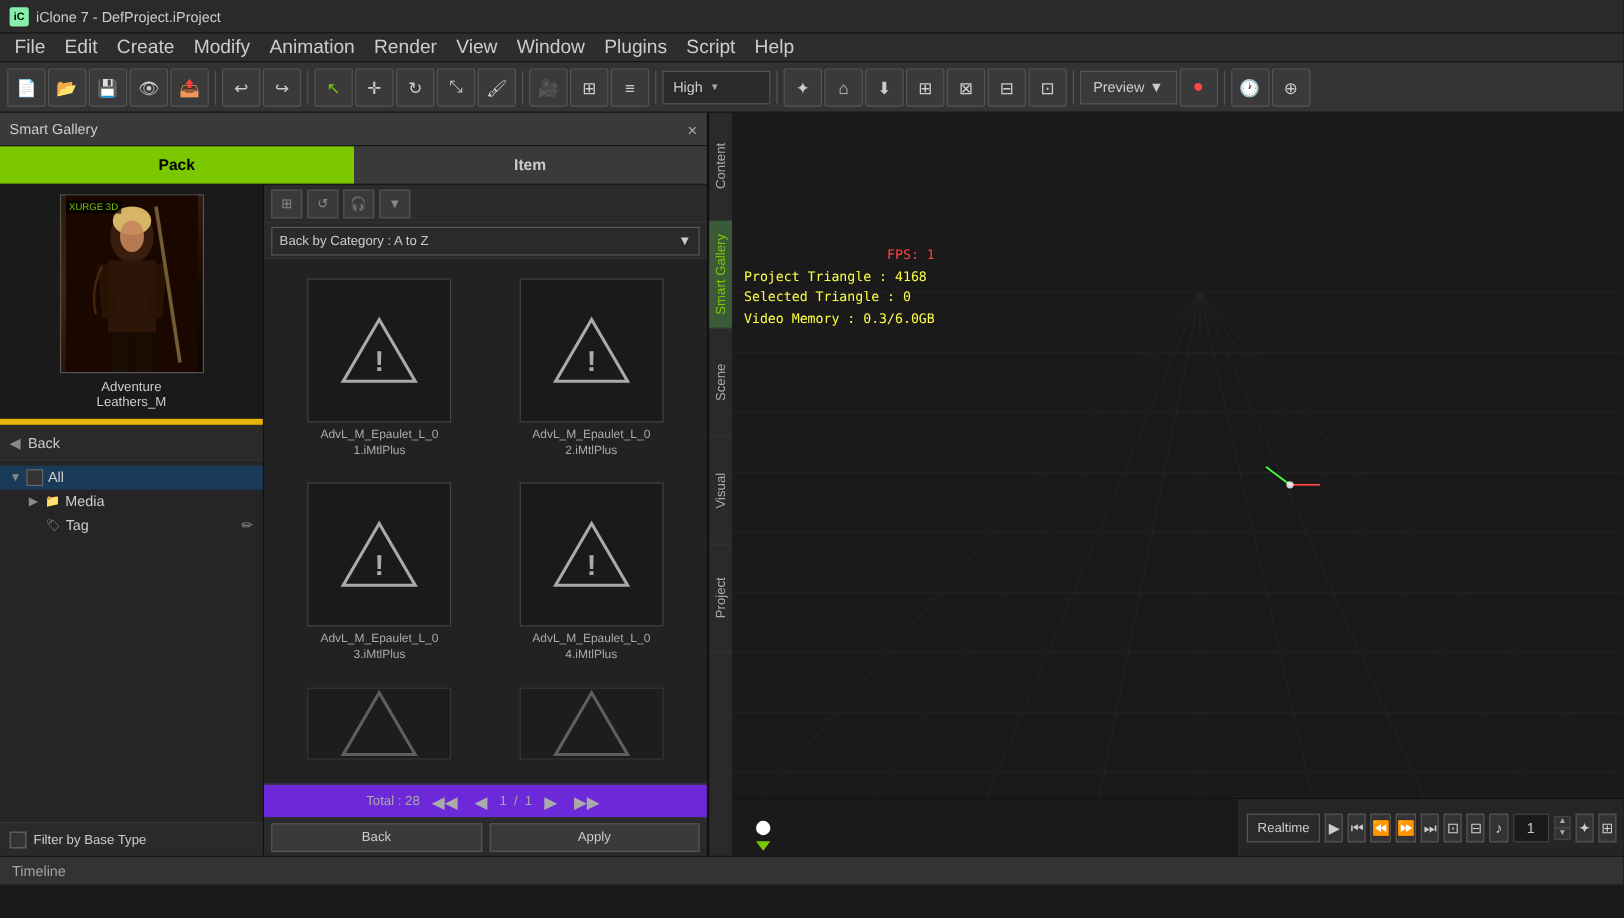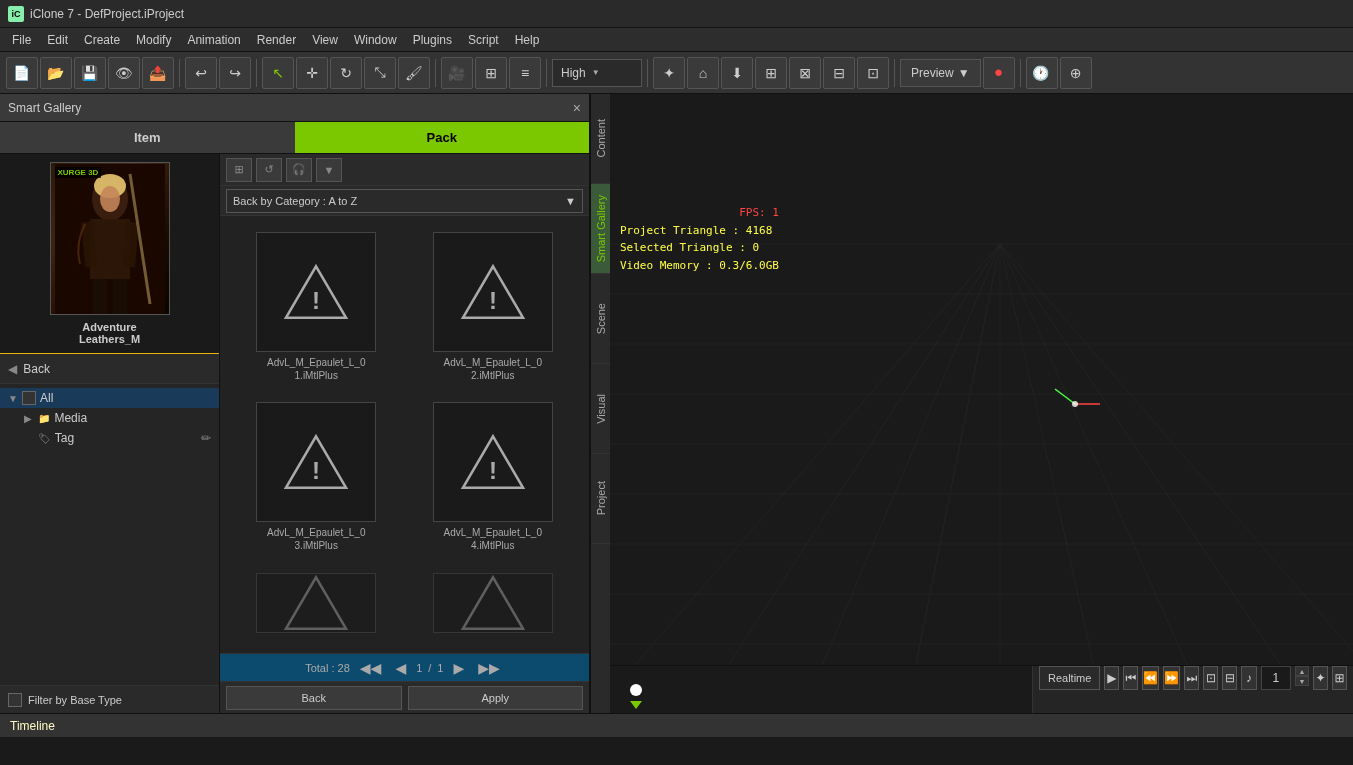--- a/index.html
+++ b/index.html
@@ -4,21 +4,21 @@
   <style>
     * { box-sizing: border-box; margin: 0; padding: 0; }
     body { background: #1a1a1a; color: #ccc; font-family: Arial, sans-serif; font-size: 12px; width: 1353px; height: 765px; overflow: hidden; }
 
     
     #titlebar { background: #2a2a2a; height: 28px; display: flex; align-items: center; padding: 0 8px; border-bottom: 1px solid #111; }
     #titlebar .app-icon { width: 16px; height: 16px; background: #86efac; border-radius: 2px; margin-right: 6px; display: flex; align-items: center; justify-content: center; font-size: 8px; color: #000; font-weight: bold; }
 
     
     #menubar { background: #2d2d2d; height: 24px; display: flex; align-items: center; padding: 0 4px; border-bottom: 1px solid #111; }
-    .menu-item { padding: 2px 8px; color: #ccc; font-size: 12px; cursor: pointer; }
+    .menu-item { padding: 2px 8px; color: #ccc; font-size: 16px; cursor: pointer; }
 
     
     #toolbar { background: #333; height: 42px; display: flex; align-items: center; padding: 0 6px; border-bottom: 1px solid #111; gap: 2px; }
     .toolbar-btn { background: #3a3a3a; border: 1px solid #555; color: #ccc; width: 32px; height: 32px; display: flex; align-items: center; justify-content: center; cursor: pointer; font-size: 14px; border-radius: 2px; }
     .toolbar-sep { width: 1px; height: 28px; background: #555; margin: 0 3px; }
     .toolbar-dropdown { background: #2a2a2a; border: 1px solid #555; color: #ccc; height: 28px; padding: 0 8px; display: flex; align-items: center; min-width: 90px; cursor: pointer; font-size: 12px; gap: 6px; }
     .toolbar-dropdown .arrow { font-size: 8px; color: #aaa; }
     .preview-btn { background: #3a3a3a; border: 1px solid #555; color: #ccc; height: 28px; padding: 0 10px; display: flex; align-items: center; cursor: pointer; font-size: 12px; gap: 4px; }
 
     
@@ -37,21 +37,21 @@
     .tab-btn { flex: 1; display: flex; align-items: center; justify-content: center; cursor: pointer; font-size: 13px; font-weight: bold; }
     .tab-btn.active { background: #7bc800; color: #000; }
     .tab-btn.inactive { background: #3a3a3a; color: #ccc; }
 
     
     .gallery-area { display: flex; flex: 1; }
     
     
     .gallery-left { width: 220px; display: flex; flex-direction: column; border-right: 1px solid #111; }
     
-    .char-preview { height: 200px; background: #1a1a1a; display: flex; flex-direction: column; align-items: center; justify-content: center; padding: 8px; border-bottom: 1px solid #eab308; position: relative; font-weight: bold; }
+    .char-preview { height: 200px; background: #1a1a1a; display: flex; flex-direction: column; align-items: center; justify-content: center; padding: 8px; border-bottom: 5px solid #eab308; position: relative; }
     .char-img { width: 120px; height: 160px; background: linear-gradient(135deg, #2a1a0a 0%, #3d2410 30%, #1a0a00 70%, #0a0500 100%); display: flex; align-items: center; justify-content: center; border: 1px solid #555; position: relative; overflow: hidden; }
     .char-img-label { position: absolute; top: 4px; left: 4px; background: rgba(0,0,0,0.7); color: #7bc800; font-size: 8px; padding: 1px 3px; }
     .char-name { margin-top: 6px; color: #ccc; font-size: 11px; text-align: center; }
 
     
     .back-btn-area { height: 30px; display: flex; align-items: center; padding: 0 8px; background: #2a2a2a; border-bottom: 1px solid #333; }
     .back-arrow { color: #888; margin-right: 6px; }
     .back-text { color: #ccc; font-size: 12px; cursor: pointer; }
 
     
@@ -83,21 +83,21 @@
 
     
     .item-grid { flex: 1; display: grid; grid-template-columns: repeat(2, 1fr); gap: 0; background: #222; overflow-y: auto; padding: 8px; }
     .grid-item { display: flex; flex-direction: column; align-items: center; padding: 8px; cursor: pointer; }
     .item-thumb { width: 120px; height: 120px; background: #1a1a1a; border: 1px solid #444; display: flex; align-items: center; justify-content: center; position: relative; }
     .warning-triangle { width: 70px; height: 60px; position: relative; display: flex; align-items: center; justify-content: center; }
     .warning-triangle svg { width: 70px; height: 60px; }
     .item-name { margin-top: 4px; color: #aaa; font-size: 10px; text-align: center; line-height: 1.3; }
 
     
-    .pagination-bar { height: 28px; display: flex; align-items: center; justify-content: center; background: #0c4a6e; border-top: 1px solid #333; gap: 6px; font-size: 11px; color: #aaa; }
+    .pagination-bar { height: 28px; display: flex; align-items: center; justify-content: center; background: #6d28d9; border-top: 1px solid #333; gap: 6px; font-size: 11px; color: #aaa; }
     .page-btn { background: none; border: none; color: #aaa; cursor: pointer; font-size: 14px; padding: 0 4px; }
 
     
     .action-bar { height: 32px; display: flex; align-items: center; padding: 0 6px; background: #2a2a2a; border-top: 1px solid #333; gap: 6px; }
     .action-btn { flex: 1; height: 24px; background: #3a3a3a; border: 1px solid #555; color: #ccc; font-size: 11px; cursor: pointer; display: flex; align-items: center; justify-content: center; }
 
     
     .side-tabs { width: 20px; background: #2a2a2a; display: flex; flex-direction: column; border-left: 1px solid #111; }
     .side-tab { height: 90px; display: flex; align-items: center; justify-content: center; cursor: pointer; border-bottom: 1px solid #333; }
     .side-tab-label { writing-mode: vertical-rl; transform: rotate(180deg); font-size: 11px; color: #aaa; }
@@ -115,30 +115,30 @@
     .debug-line-red { color: #ff4444; text-align: right; }
     .debug-line-yellow { color: #ffff44; }
 
     
     #timeline { height: 48px; background: #252525; border-top: 1px solid #111; display: flex; align-items: center; }
     .timeline-track { flex: 1; height: 100%; background: #1a1a1a; position: relative; border-right: 1px solid #333; }
     .timeline-knob { position: absolute; left: 20px; top: 50%; transform: translateY(-50%); width: 12px; height: 12px; background: #fff; border-radius: 50%; }
     .timeline-arrow { position: absolute; left: 20px; bottom: 4px; width: 0; height: 0; border-left: 6px solid transparent; border-right: 6px solid transparent; border-top: 8px solid #7bc800; }
 
     
-    .timeline-controls { width: 320px; height: 100%; display: flex; padding: 0 6px; gap: 4px; background: #252525; }
+    .timeline-controls { width: 320px; height: 100%; display: flex; align-items: center; padding: 0 6px; gap: 4px; background: #252525; }
     .tc-btn { width: 24px; height: 24px; background: #333; border: 1px solid #555; color: #ccc; display: flex; align-items: center; justify-content: center; cursor: pointer; font-size: 12px; }
     .tc-realtime { background: #2a2a2a; border: 1px solid #555; color: #ccc; height: 24px; padding: 0 8px; font-size: 11px; display: flex; align-items: center; cursor: pointer; }
     .tc-frame { background: #1a1a1a; border: 1px solid #444; color: #ccc; width: 50px; height: 24px; display: flex; align-items: center; justify-content: center; font-size: 12px; }
     .tc-spinner { display: flex; flex-direction: column; }
     .tc-spin-btn { width: 14px; height: 10px; background: #333; border: 1px solid #444; color: #aaa; font-size: 7px; display: flex; align-items: center; justify-content: center; cursor: pointer; }
 
     
     #timeline-label { height: 24px; background: #333; border-top: 1px solid #111; display: flex; align-items: center; padding: 0 10px; }
-    .timeline-title { color: #fef9c3; font-size: 12px; }
+    .timeline-title { color: #a3a3a3; font-size: 12px; }
 
     
     ::-webkit-scrollbar { width: 6px; }
     ::-webkit-scrollbar-track { background: #1a1a1a; }
     ::-webkit-scrollbar-thumb { background: #444; border-radius: 3px; }
   </style>
 </head>
 <body>
 
 <div id="titlebar">
@@ -214,22 +214,22 @@
 <div id="main">
 
   <div id="left-panel">
 
     <div class="sg-header">
       <span class="sg-title">Smart Gallery</span>
       <span class="sg-close">×</span>
     </div>
 
     <div class="tab-bar">
+      <div class="tab-btn active">Pack</div>
       <div class="tab-btn inactive">Item</div>
-      <div class="tab-btn active">Pack</div>
     </div>
 
     <div class="gallery-area">
 
       <div class="gallery-left">
 
         <div class="char-preview">
           <div class="char-img">
             <div class="char-img-label">XURGE 3D</div>
 

